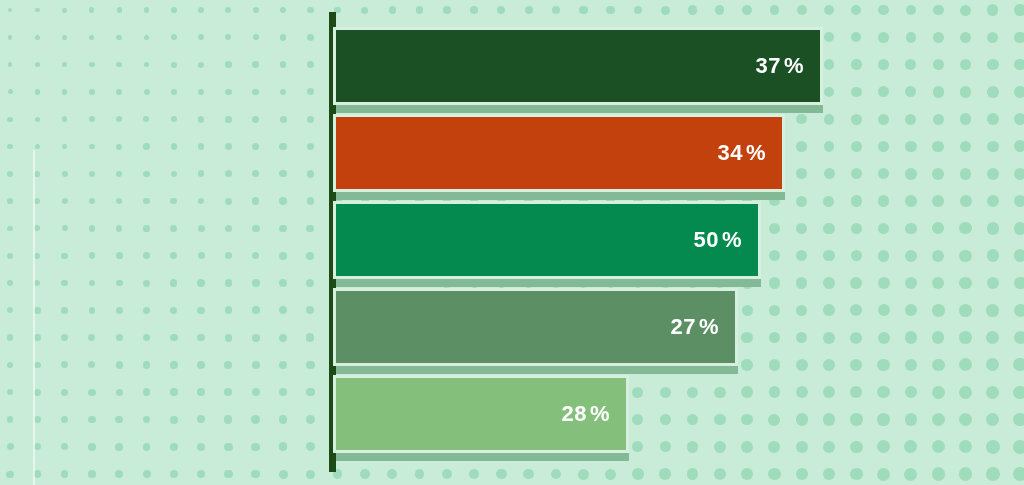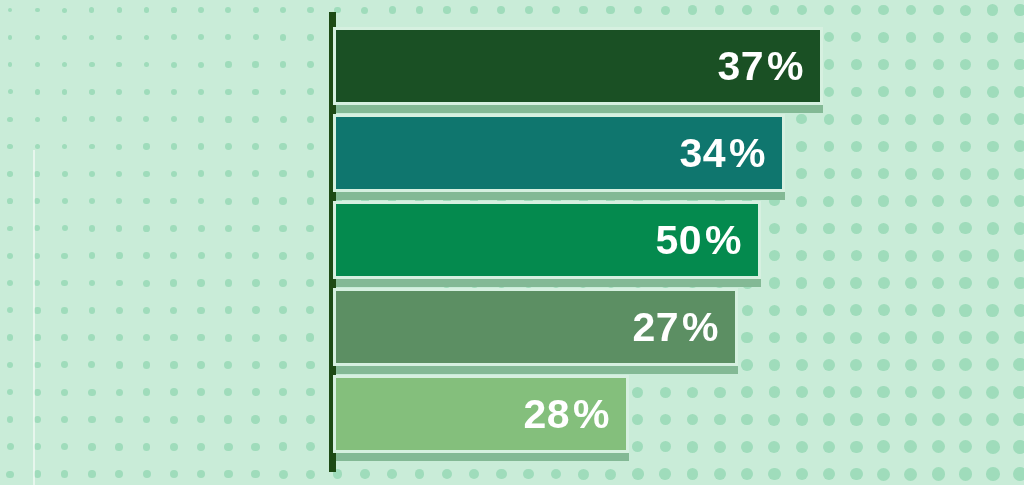--- a/index.html
+++ b/index.html
@@ -83,21 +83,21 @@
     height: 78px;
     border: 3px solid #d6f0e0;
     box-sizing: border-box;
     display: flex;
     align-items: center;
     justify-content: flex-end;
   }
 
   .bar-value {
     color: #ffffff;
-    font-size: 41px;
+    font-size: 22px;
     font-weight: bold;
     letter-spacing: 0.5px;
     padding-right: 16px;
     white-space: nowrap;
   }
   .bar-value .pct {
     margin-left: 3px;
   }
 </style>
 </head>
@@ -804,21 +804,21 @@
       <div class="bar" style="width: 490px; background: rgb(26, 80, 36);">
         <div class="bar-value">
           <span>37</span><span class="pct">%</span>
         </div>
       </div>
     </div>
 
     <div class="bar-row" style="top:114px;">
 
       <div class="bar-shadow" style="width: 449px;"></div>
-      <div class="bar" style="width: 452px; background: #0f766e;">
+      <div class="bar" style="width: 452px; background: #c2410c;">
         <div class="bar-value">
           <span>34</span><span class="pct">%</span>
         </div>
       </div>
     </div>
 
     <div class="bar-row" style="top:201px;">
 
       <div class="bar-shadow" style="width: 425px;"></div>
       <div class="bar" style="width: 428px; background: rgb(4, 138, 78);">

